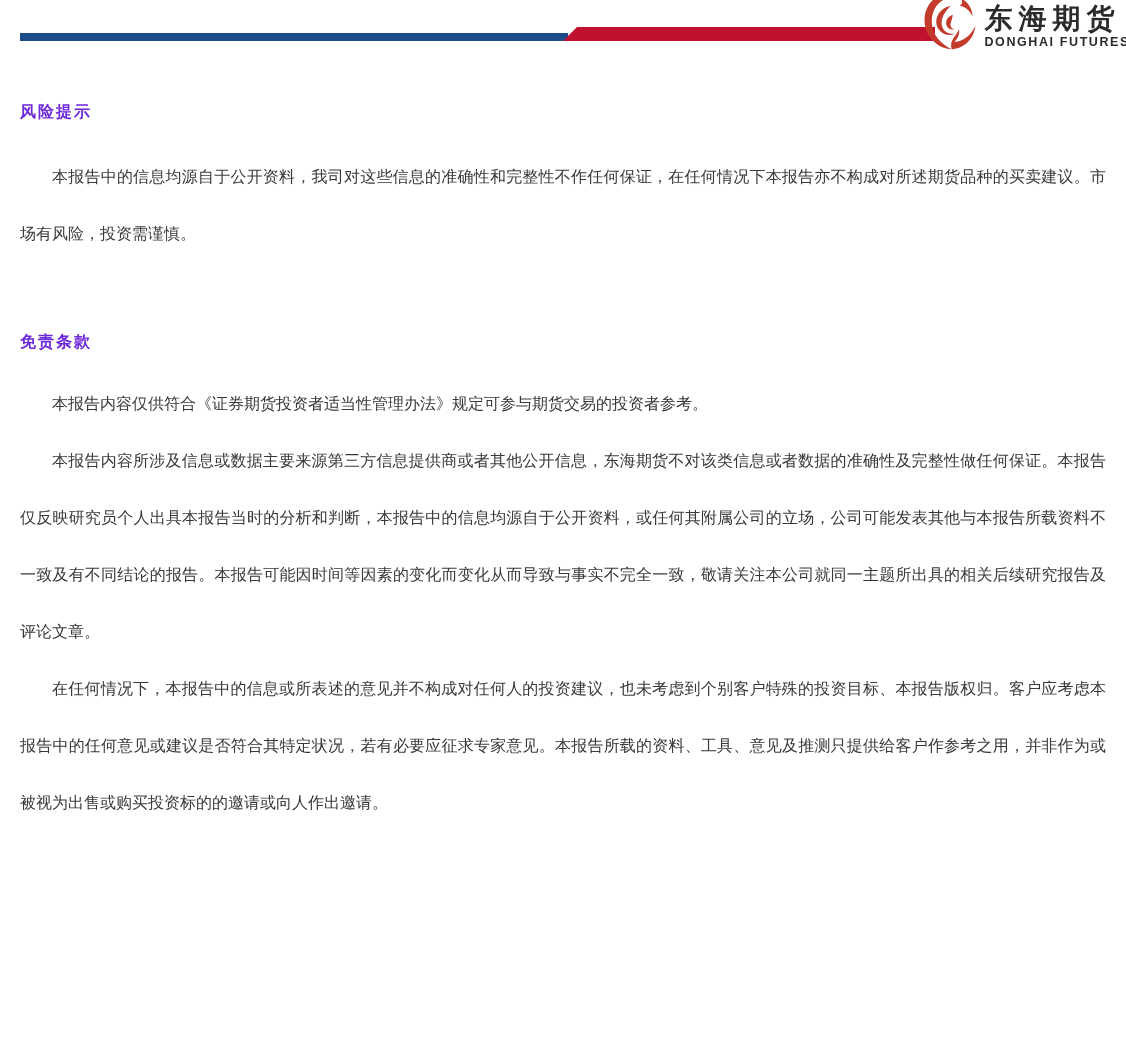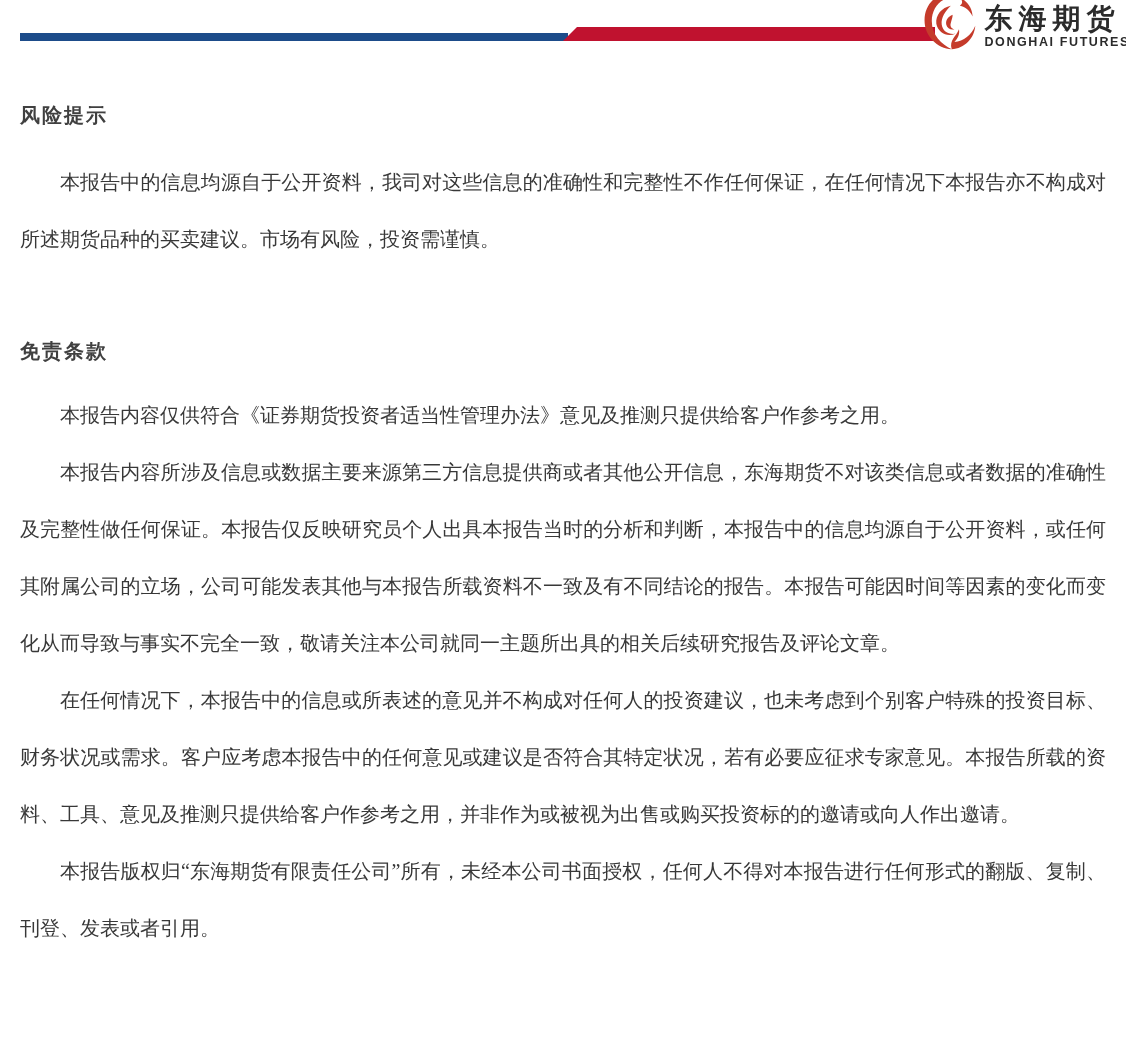--- a/index.html
+++ b/index.html
@@ -62,29 +62,29 @@
     margin-top: 3px;
     white-space: nowrap;
   }
 
   
   .doc {
     padding: 0 20px;
   }
   .sec-heading {
     font-family: "Liberation Sans", "DejaVu Sans", sans-serif;
-    font-size: 20px;
+    font-size: 16px;
     font-weight: 700;
-    color: #404040;
+    color: #6d28d9;
     letter-spacing: 2px;
   }
   .sec-heading.risk { margin-top: 40px; }
   .sec-heading.disclaimer { margin-top: 70px; }
   .doc p {
-    font-size: 20px;
+    font-size: 16px;
     line-height: 57px;
     text-align: justify;
     text-indent: 2em;
     color: #383838;
   }
   .sec-body.risk { margin-top: 25px; }
   .sec-body.disclaimer { margin-top: 22px; }
 </style>
 </head>
 <body>
@@ -109,19 +109,18 @@
 
 <div class="doc">
 
   <h2 class="sec-heading risk">风险提示</h2>
   <div class="sec-body risk">
     <p>本报告中的信息均源自于公开资料，我司对这些信息的准确性和完整性不作任何保证，在任何情况下本报告亦不构成对所述期货品种的买卖建议。市场有风险，投资需谨慎。</p>
   </div>
 
   <h2 class="sec-heading disclaimer">免责条款</h2>
   <div class="sec-body disclaimer">
-    <p>本报告内容仅供符合《证券期货投资者适当性管理办法》意见及推测只提供给客户作参考之用。</p>
+    <p>本报告内容仅供符合《证券期货投资者适当性管理办法》规定可参与期货交易的投资者参考。</p>
     <p>本报告内容所涉及信息或数据主要来源第三方信息提供商或者其他公开信息，东海期货不对该类信息或者数据的准确性及完整性做任何保证。本报告仅反映研究员个人出具本报告当时的分析和判断，本报告中的信息均源自于公开资料，或任何其附属公司的立场，公司可能发表其他与本报告所载资料不一致及有不同结论的报告。本报告可能因时间等因素的变化而变化从而导致与事实不完全一致，敬请关注本公司就同一主题所出具的相关后续研究报告及评论文章。</p>
-    <p>在任何情况下，本报告中的信息或所表述的意见并不构成对任何人的投资建议，也未考虑到个别客户特殊的投资目标、财务状况或需求。客户应考虑本报告中的任何意见或建议是否符合其特定状况，若有必要应征求专家意见。本报告所载的资料、工具、意见及推测只提供给客户作参考之用，并非作为或被视为出售或购买投资标的的邀请或向人作出邀请。</p>
-    <p>本报告版权归“东海期货有限责任公司”所有，未经本公司书面授权，任何人不得对本报告进行任何形式的翻版、复制、刊登、发表或者引用。</p>
+    <p>在任何情况下，本报告中的信息或所表述的意见并不构成对任何人的投资建议，也未考虑到个别客户特殊的投资目标、本报告版权归。客户应考虑本报告中的任何意见或建议是否符合其特定状况，若有必要应征求专家意见。本报告所载的资料、工具、意见及推测只提供给客户作参考之用，并非作为或被视为出售或购买投资标的的邀请或向人作出邀请。</p>
   </div>
 
 </div>
 
 </body></html>

